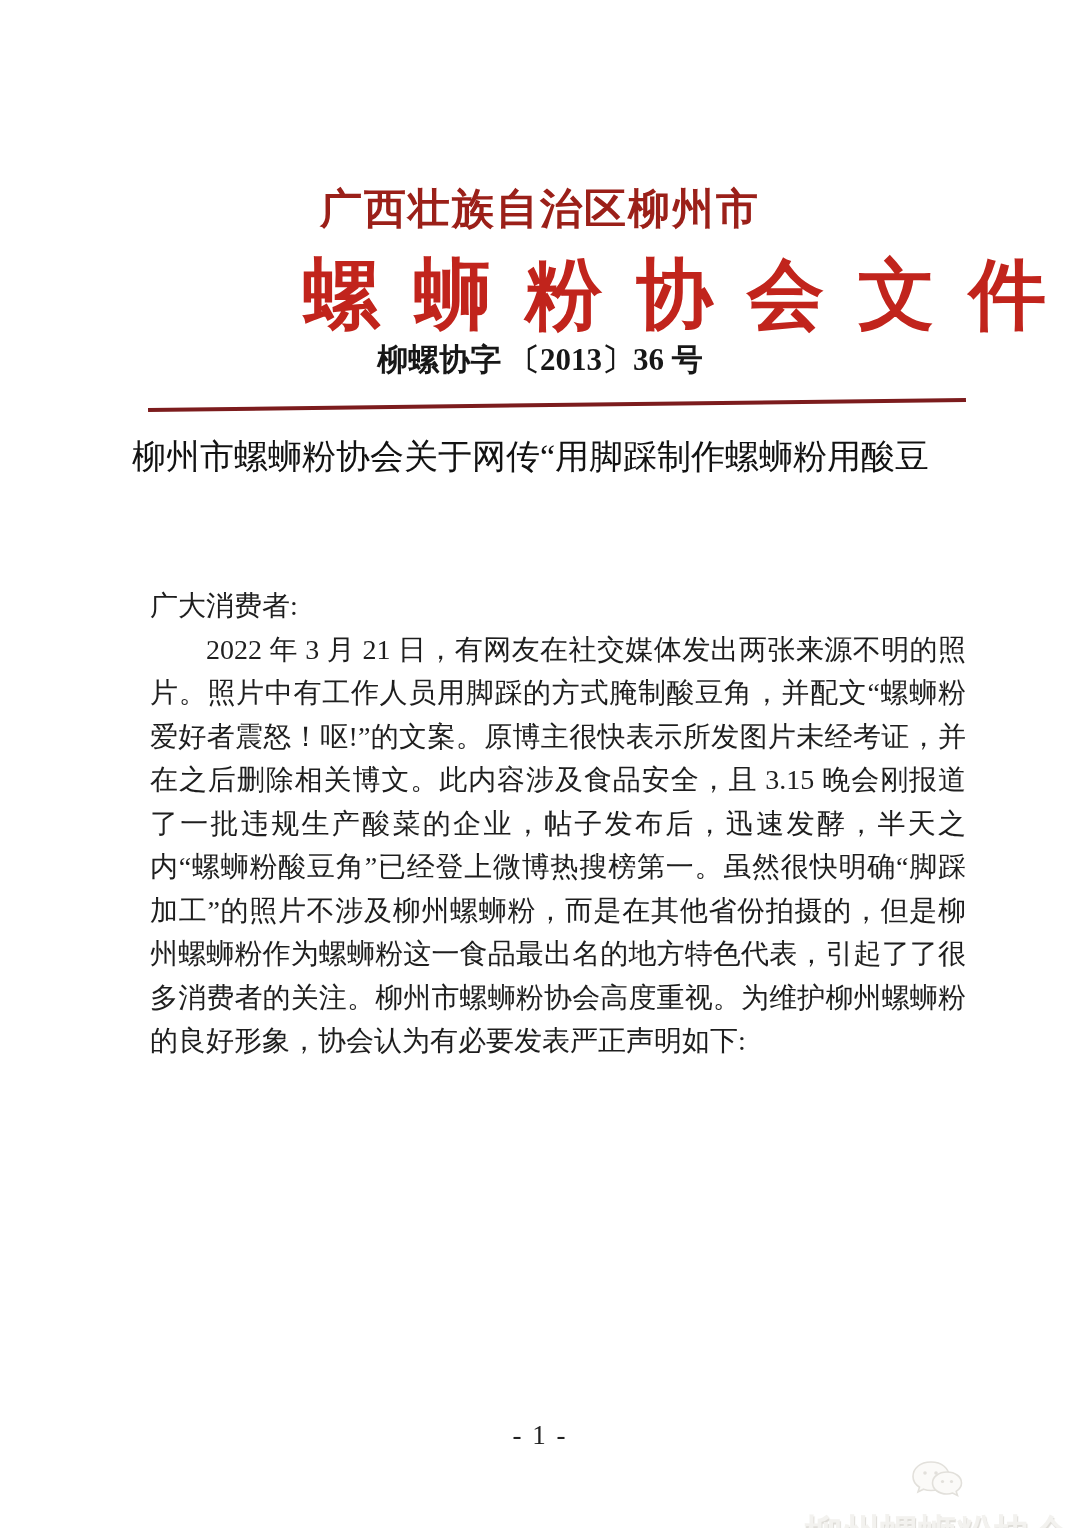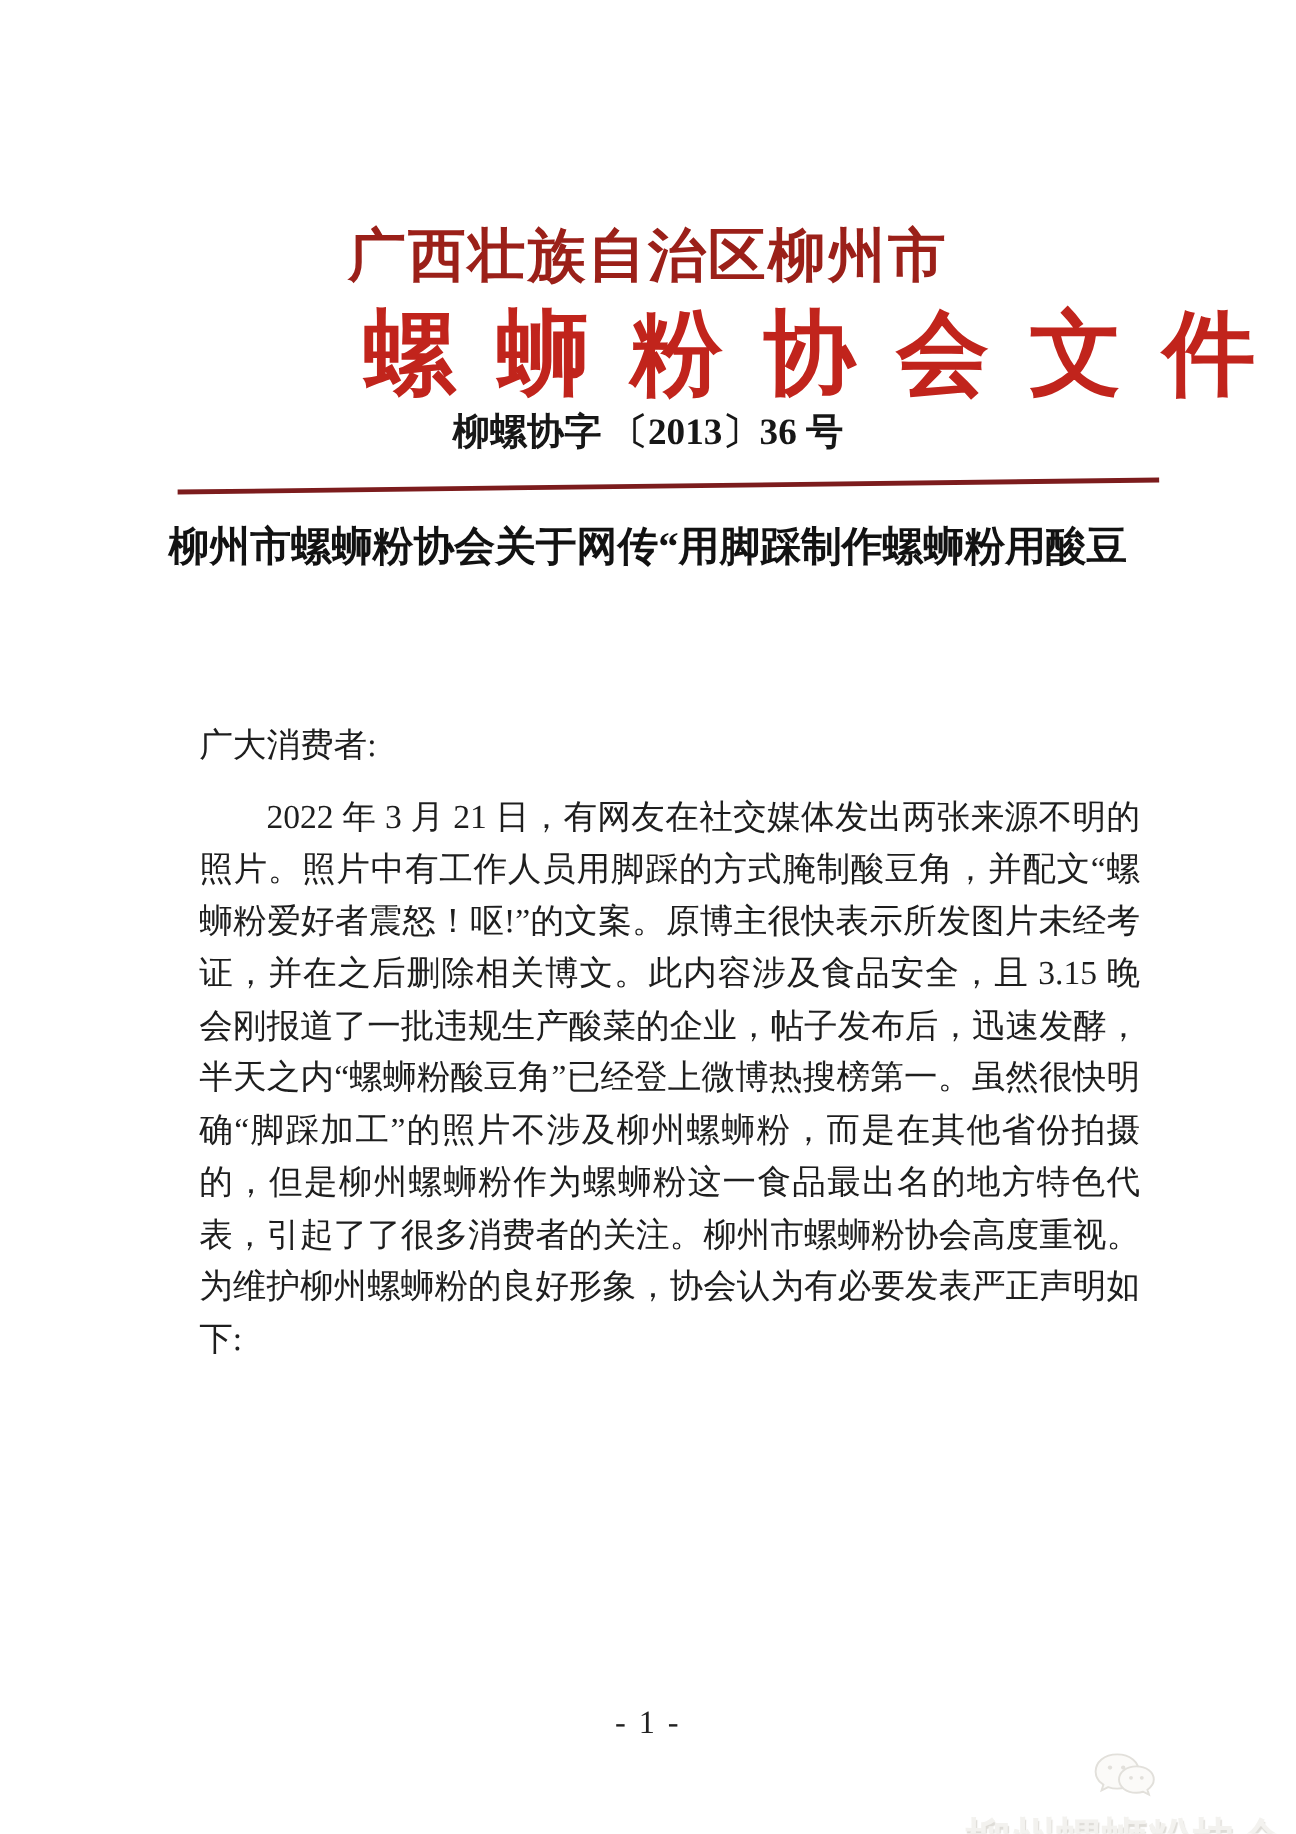--- a/index.html
+++ b/index.html
@@ -9,21 +9,21 @@
     height:1528px;
     background:#ffffff;
     overflow:hidden;
     font-family:"Liberation Serif","DejaVu Serif",serif;
   }
   
   .region-line{
     position:absolute;
     top:181px; left:0; width:100%;
     text-align:center;
-    font-size:48px;
+    font-size:42px;
     font-weight:bold;
     letter-spacing:2px;
     color:#9b2019;
   }
   .banner-line{
     position:absolute;
     top:244px; left:0; width:100%;
     text-align:right;
     font-size:77px;
     font-weight:bold;
@@ -44,36 +44,36 @@
     position:absolute;
     top:403px; left:148px;
     width:818px; height:4px;
     background:#7c1c1d;
     transform:rotate(-0.7deg);
   }
   
   .doc-title{
     position:absolute;
     top:433px; left:132px; width:816px;
-    text-align:center;
+    text-align:left;
     font-size:34px;
-    font-weight:bold;
+    font-weight:normal;
     line-height:47px;
     color:#121212;
   }
   
   .body-text{
     position:absolute;
     top:584px; left:150px; width:816px;
     font-size:28px;
     line-height:43.5px;
     text-align:justify;
     color:#1e1e1e;
   }
-  .body-text p{margin:16px;}
+  .body-text p{margin:0;}
   .body-text p.indent{text-indent:2em;}
   
   .page-number{
     position:absolute;
     top:1420px; left:0; width:100%;
     text-align:center;
     font-size:27px;
     color:#222;
     letter-spacing:2px;
   }

